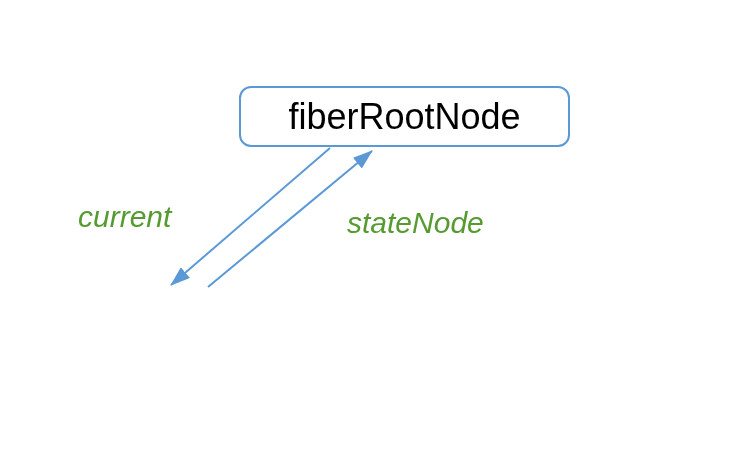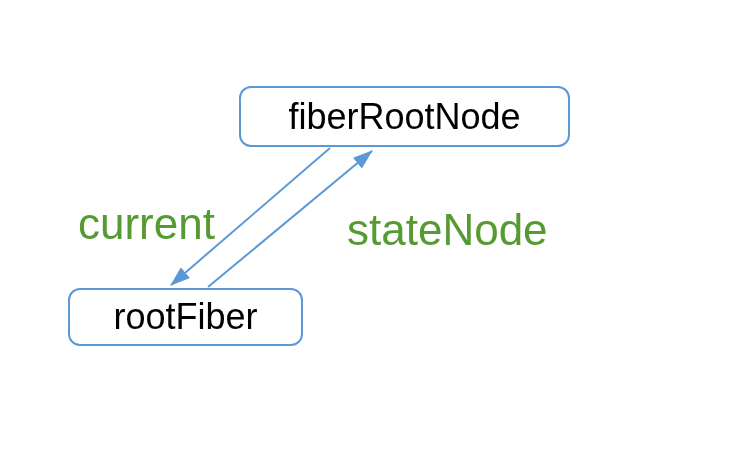--- a/index.html
+++ b/index.html
@@ -50,24 +50,25 @@
     height: 61px;
   }
   .node-root-fiber {
     left: 68px;
     top: 288px;
     width: 235px;
     height: 58px;
   }
   .edge-label {
     position: absolute;
-    font-size: 44px;
+    font-size: 30px;
     line-height: 1;
     color: var(--label-green, #569A32);
     white-space: nowrap;
+    font-style: italic;
   }
   .edge-label-current {
     left: 78px;
     top: 202px;
   }
   .edge-label-state-node {
     left: 347px;
     top: 208px;
   }
 </style>
@@ -83,21 +84,18 @@
       </marker>
     </defs>
     <line class="edge-line" x1="330" y1="148" x2="171" y2="285" marker-end="url(#arrow)"></line>
     <line class="edge-line" x1="208" y1="287" x2="372" y2="151" marker-end="url(#arrow)"></line>
   </svg>
 
   <div class="node node-fiber-root-node">
     <span>fiberRootNode</span>
   </div>
 
-  <div class="node node-root-fiber">
-    <span>rootFiber</span>
-  </div>
 
   <div class="edge-label edge-label-current">current</div>
 
   <div class="edge-label edge-label-state-node">stateNode</div>
 
 </div>
 
 </body></html>

